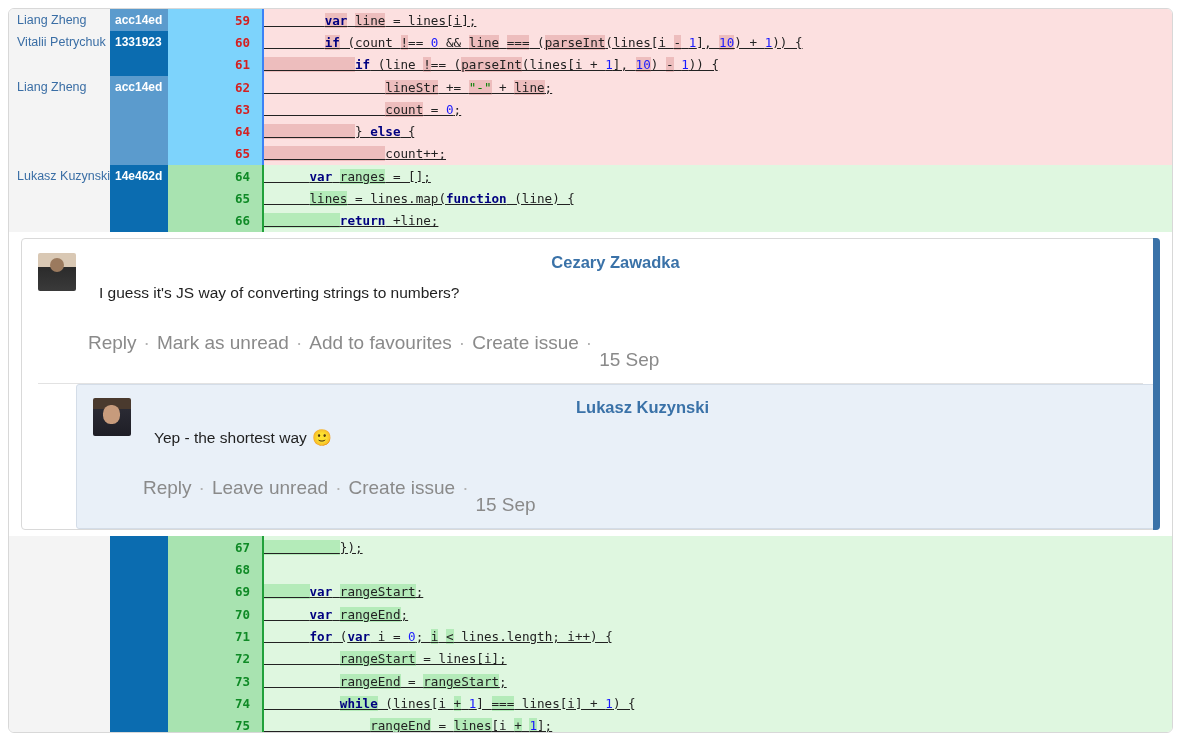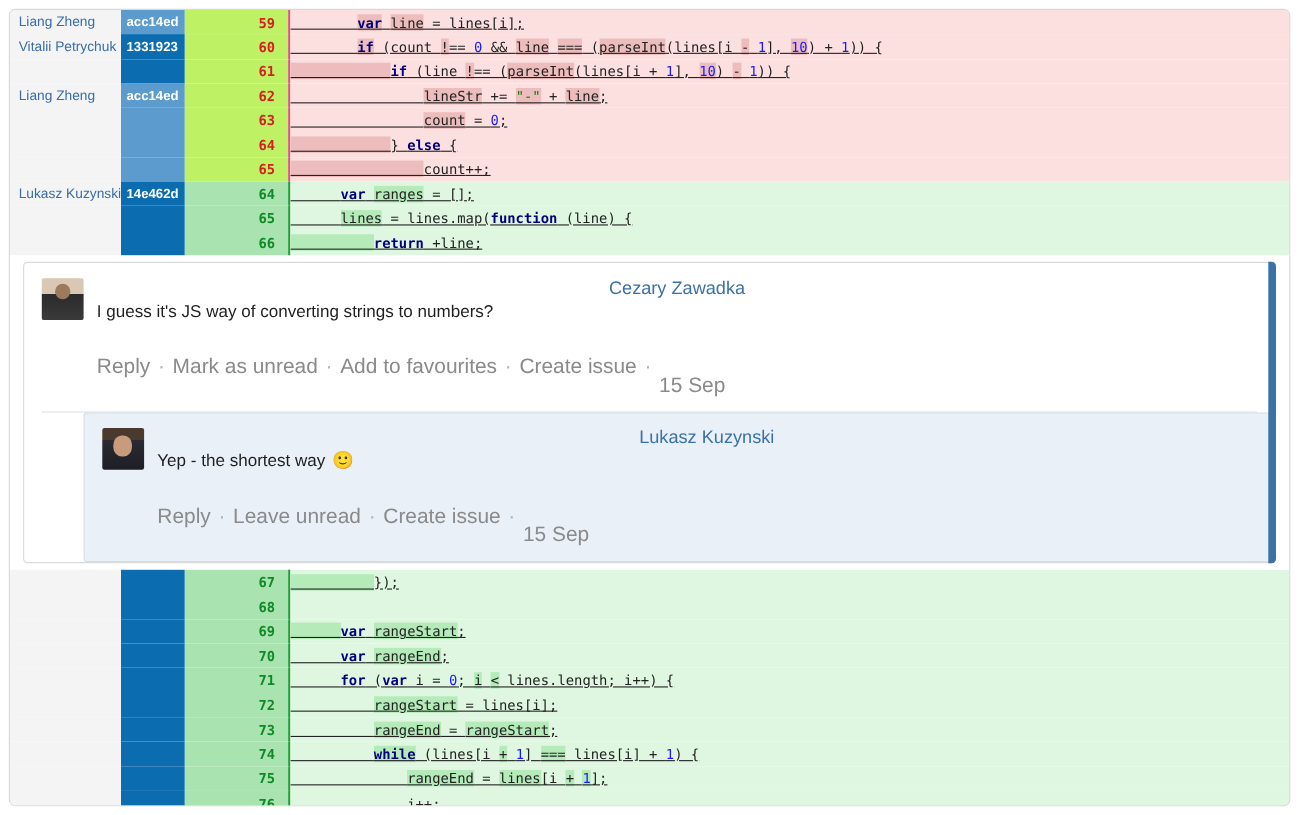--- a/index.html
+++ b/index.html
@@ -56,21 +56,21 @@
     font-family:"DejaVu Sans Mono", monospace;
     font-size:12.6px;
     white-space:pre;
     display:flex; align-items:center;
     overflow:hidden;
     position:relative;
     text-decoration:underline;
   }
 
   
-  .r-num{ background:#bef264; color:#d42020; border-right:2px solid #ec4899; }
+  .r-num{ background:#7dd3fc; color:#d42020; border-right:2px solid #3b82f6; }
   .r-code{ background:#fce0e0; color:#222; }
 
   
   .a-num{ background:#a8e3b0; color:#0f8a26; border-right:2px solid #21a13a; }
   .a-code{ background:#dff7e0; color:#222; }
 
   
   .hr{ background:#edbdbd; }
   .hg{ background:#b4ebb9; }
   .kw{ color:#000080; font-weight:bold; }
@@ -109,25 +109,25 @@
     content:""; position:absolute; left:12px; top:5px;
     width:14px; height:14px; border-radius:50%; background:#9b7a5e;
   }
   .avatar.a2{ background:linear-gradient(#4a3a2e 0%,#4a3a2e 30%,#2a2a33 30%,#1e1e26 100%); }
   .avatar.a2:after{
     content:""; position:absolute; left:10px; top:7px;
     width:17px; height:19px; border-radius:45%; background:#c79b7c;
   }
   .c-body{ flex:1 1 auto; min-width:0; }
   .c-name{
-    color:#3a72a8; font-weight:normal; font-size:16.5px;
+    color:#3a72a8; font-weight:bold; font-size:16.5px;
     margin:0 0 2px 0; line-height:1.15;
   }
   .c-text{
-    color:#1f1f1f; font-size:15.5px; line-height:1.3; margin:0;
+    color:#1f1f1f; font-size:15.5px; line-height:1.3; margin:11px;
     display:flex; align-items:center; gap:6px;
   }
   .emoji{ font-size:16px; line-height:1; }
   .c-actions{
     margin-top:11px; padding-bottom:12px;
     font-size:19px; color:#8a8a8a;
     display:flex; align-items:center; flex-wrap:wrap;
   }
   .c-actions .act{ color:#8a8a8a; cursor:pointer; }
   .c-actions .sep{ margin:0 7px; color:#b2b2b2; }

